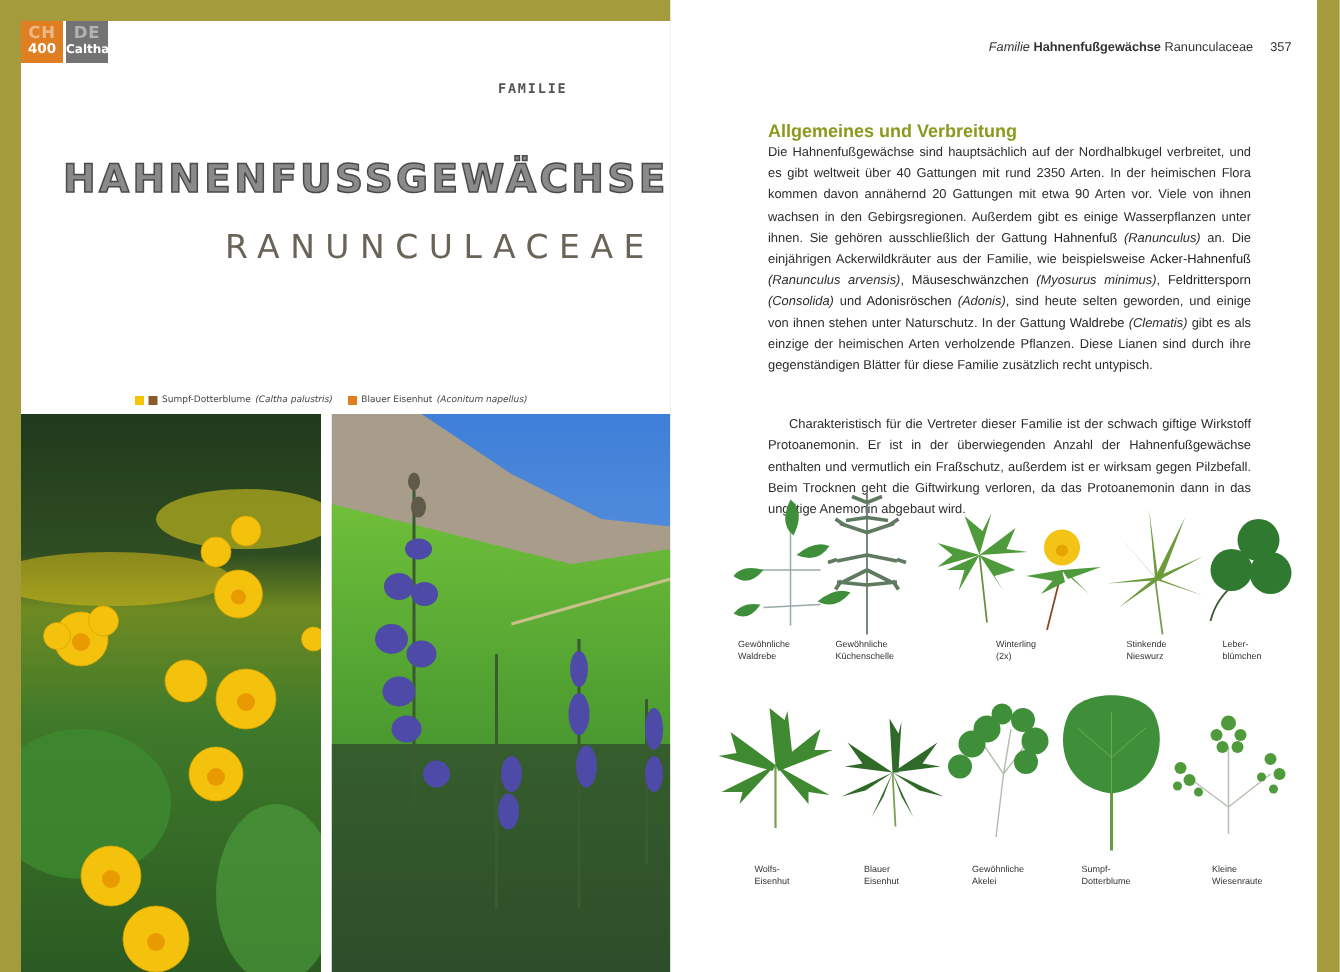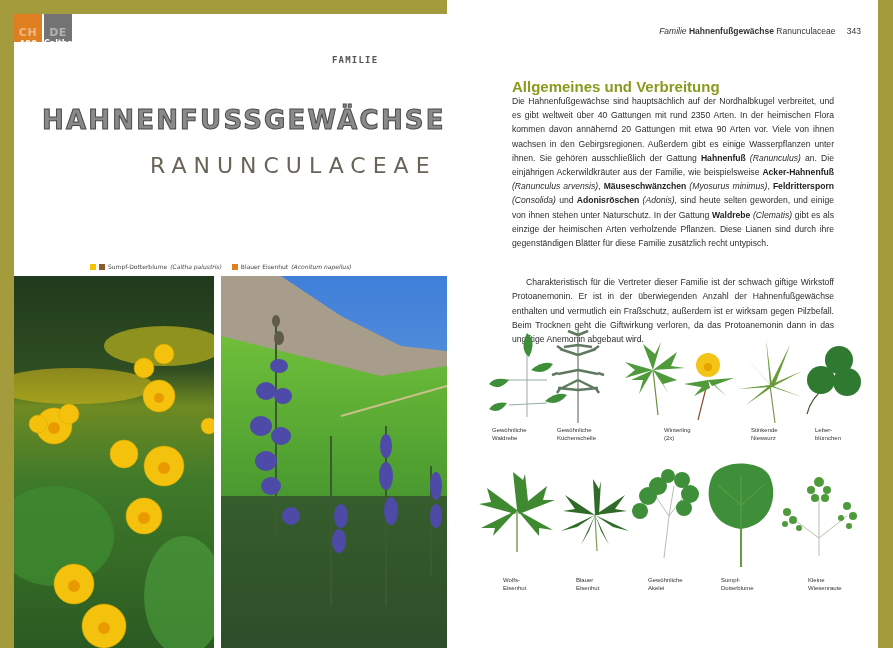--- a/index.html
+++ b/index.html
@@ -5,21 +5,21 @@
   html, body { margin:0; padding:0; }
   body { width:893px; height:648px; position:relative; overflow:hidden; background:#ffffff; font-family:"DejaVu Sans", sans-serif; }
   .spread { position:absolute; left:0; top:0; width:893px; height:648px; }
 
   
   .left-page { position:absolute; left:0; top:0; width:447px; height:648px; background:#a39b3c; }
   .left-inner { position:absolute; left:14px; top:14px; width:433px; height:634px; background:#ffffff; }
   .tab { position:absolute; top:0; height:28px; width:28px; color:#fff; text-align:center; line-height:1; }
   .tab-ch { left:0; background:#e07f22; }
   .tab-de { left:30px; background:#737373; }
-  .tab .code { display:block; font-size:11px; font-weight:bold; color:rgba(255,255,255,0.45); padding-top:13px; letter-spacing:0.5px; }
+  .tab .code { display:block; font-size:11px; font-weight:bold; color:rgba(255,255,255,0.45); padding-top:2px; letter-spacing:0.5px; }
   .tab .sub { display:block; font-size:9px; font-weight:bold; color:#fff; margin-top:2px;text-align:center; }
   .tab-de .sub { font-size:8px; }
 
   .familie-label { position:absolute; left:318px; top:41px; font-family:"DejaVu Sans Mono", monospace; font-size:9px; font-weight:bold; color:#555; letter-spacing:1.2px; }
   .title-main { position:absolute; left:28px; top:91px; font-family:"DejaVu Sans", sans-serif; font-size:26px; font-weight:bold; color:#6b6b6b; letter-spacing:2.2px; -webkit-text-stroke:1px #4a4a4a; color:#8a8a8a; }
   .title-sub { position:absolute; left:136px; top:139px; font-family:"DejaVu Sans", sans-serif; font-size:22px; font-weight:normal; color:#6a6458; letter-spacing:7px; }
 
   .legend { position:absolute; left:76px; top:249px; font-size:6px; color:#444; white-space:nowrap; display:flex; align-items:center; gap:3px; }
   .sw { display:inline-block; width:6px; height:6px; }
   .legend .it { font-style:italic; }
@@ -30,24 +30,24 @@
 
   
   .right-page { position:absolute; left:447px; top:0; width:431px; height:648px; background:#ffffff; }
   .right-strip { position:absolute; left:878px; top:0; width:15px; height:648px; background:#a39b3c; }
   .running-head { position:absolute; right:17px; top:26px; font-family:"Liberation Sans", sans-serif; font-size:8.5px; color:#333; white-space:nowrap; }
   .running-head .it { font-style:italic; }
   .running-head .b { font-weight:bold; }
   .running-head .pg { margin-left:9px; }
 
   .body-text { position:absolute; left:65px; top:80px; width:322px; font-family:"Liberation Sans", sans-serif; font-size:8.6px; line-height:14.2px; color:#2c2c2c; text-align:justify; }
-  .section-title { font-weight:bold; color:#8a9a1e; font-size:15px; margin-bottom:0; line-height:14px; }
+  .section-title { font-weight:bold; color:#8a9a1e; font-size:12px; margin-bottom:0; line-height:14px; }
   .body-text p { margin:0; }
   .body-text p.indent { text-indent:14px;margin-top:25px; }
-  .body-text b { font-weight:bold; color:#222; }
+  .body-text b { font-weight:normal; color:#222; }
   .body-text i { font-style:italic;margin-top:36px; }
 
   .leaf { position:absolute; }
   .leaf-caption { position:absolute; font-family:"Liberation Sans", sans-serif; font-size:6px; line-height:8px; color:#333; white-space:pre-line; }
 </style>
 </head>
 <body>
 
 <div class="spread">
 
@@ -167,21 +167,21 @@
         </svg>
       </div>
     </div>
   </div>
 
   <div class="right-page">
     <div class="running-head">
       <span class="it">Familie</span>
       <span class="b">Hahnenfußgewächse</span>
       <span>Ranunculaceae</span>
-      <span class="pg">343</span>
+      <span class="pg">357</span>
     </div>
 
     <div class="body-text">
       <div class="section-title">Allgemeines und Verbreitung</div>
       <p><span>Die Hahnenfußgewächse sind hauptsächlich auf der Nordhalbkugel verbreitet, und es gibt weltweit über 40 Gattungen mit rund 2350 Arten. In der heimischen Flora kommen davon annähernd 20 Gattungen mit etwa 90 Arten vor. Viele von ihnen wachsen in den Gebirgsregionen. Außerdem gibt es einige Wasserpflanzen unter ihnen. Sie gehören ausschließlich der Gattung </span><b>Hahnenfuß</b><i> (Ranunculus)</i><span> an. Die einjährigen Ackerwildkräuter aus der Familie, wie beispielsweise </span><b>Acker-Hahnenfuß</b><i> (Ranunculus arvensis)</i><span>, </span><b>Mäuseschwänzchen</b><i> (Myosurus minimus)</i><span>, </span><b>Feldrittersporn</b><i> (Consolida)</i><span> und </span><b>Adonisröschen</b><i> (Adonis)</i><span>, sind heute selten geworden, und einige von ihnen stehen unter Naturschutz. In der Gattung </span><b>Waldrebe</b><i> (Clematis)</i><span> gibt es als einzige der heimischen Arten verholzende Pflanzen. Diese Lianen sind durch ihre gegenständigen Blätter für diese Familie zusätzlich recht untypisch.</span></p>
       <p class="indent">Charakteristisch für die Vertreter dieser Familie ist der schwach giftige Wirkstoff Protoanemonin. Er ist in der überwiegenden Anzahl der Hahnenfußgewächse enthalten und vermutlich ein Fraßschutz, außerdem ist er wirksam gegen Pilzbefall. Beim Trocknen geht die Giftwirkung verloren, da das Protoanemonin dann in das ungiftige Anemonin abgebaut wird.</p>
     </div>
 
     <svg class="leaf" style="left:40px;top:325px" width="80" height="95" viewBox="0 0 80 95">
       <path d="M40 10 L40 92" stroke="#9aa" stroke-width="1"></path>

